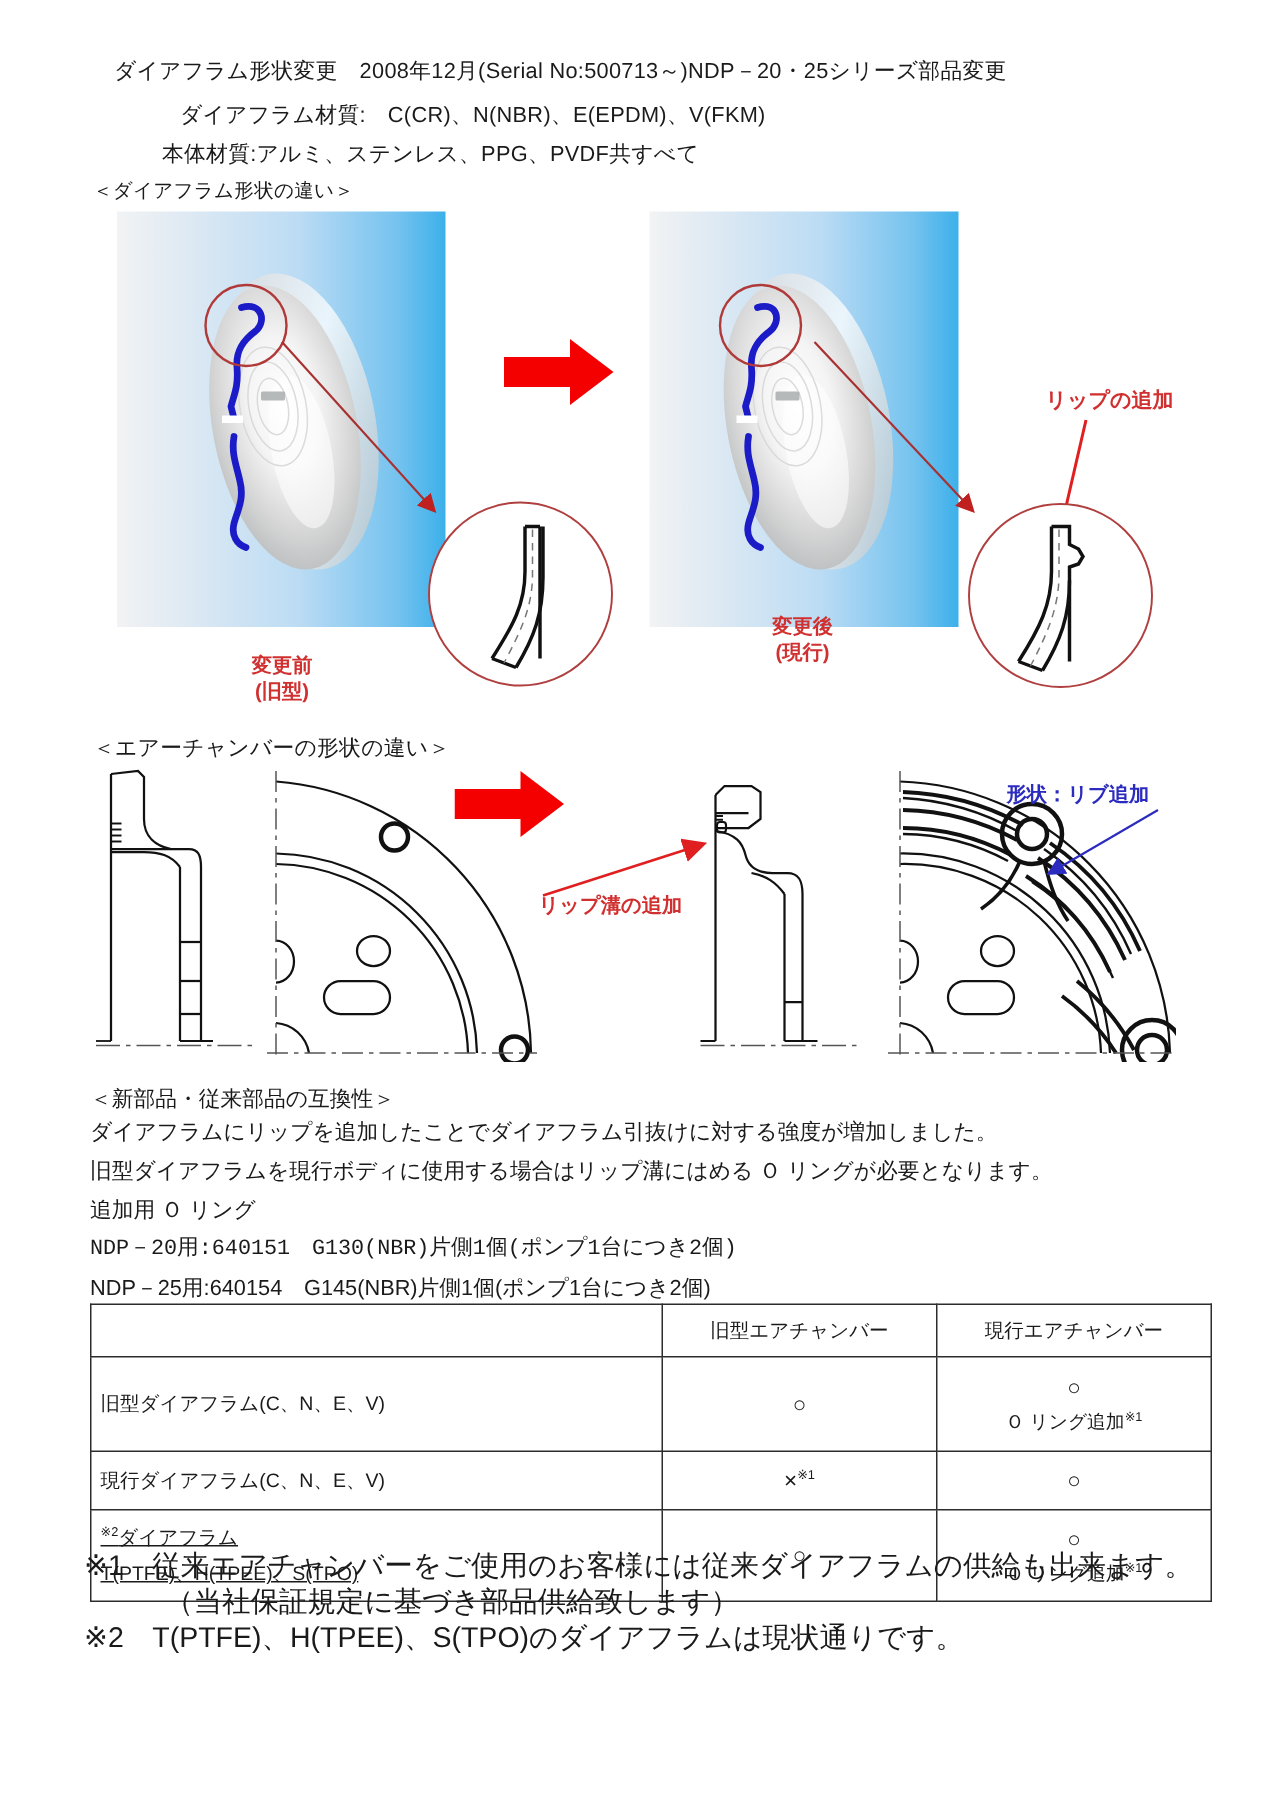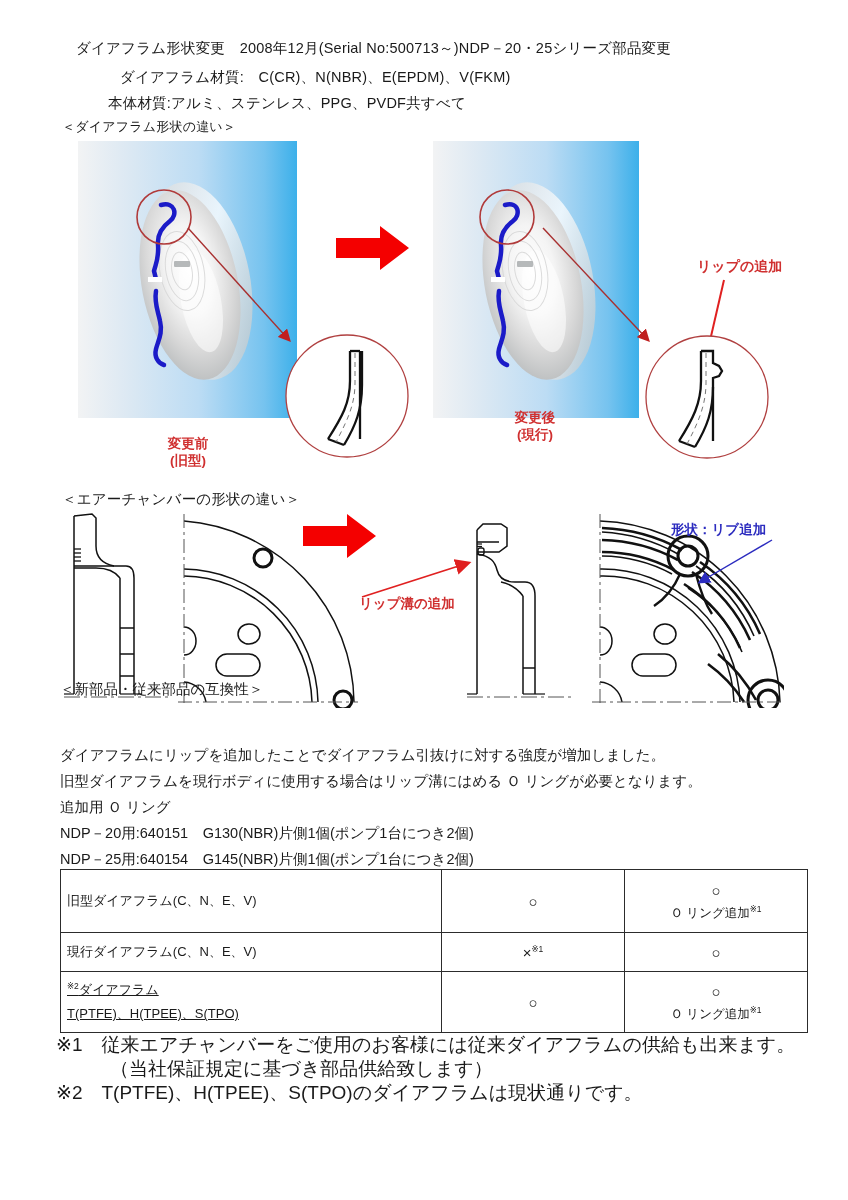--- a/index.html
+++ b/index.html
@@ -40,25 +40,25 @@
   
   #lipAddLabel{position:absolute;left:697px;top:258px;font-size:14px;font-weight:bold;color:#d03030;white-space:nowrap;}
 
   
   #sec2title{position:absolute;left:62px;top:492px;font-size:14.5px;white-space:nowrap;}
   #lipGrooveLabel{position:absolute;left:359px;top:595px;font-size:13.5px;font-weight:bold;color:#d03030;white-space:nowrap;}
   #ribLabel{position:absolute;left:671px;top:521px;font-size:13.5px;font-weight:bold;color:#2b2bbf;white-space:nowrap;}
 
   
   .body-line{position:absolute;font-size:14.5px;white-space:nowrap;line-height:1.1;}
-  #c0{left:60px;top:682px;}
+  #c0{left:60px;top:726px;}
   #c1{left:60px;top:748px;}
   #c2{left:60px;top:774px;}
   #c3{left:60px;top:800px;}
-  #c4{left:60px;top:826px;}
+  #c4{left:60px;top:826px;font-family:Liberation Mono, monospace;}
   #c5{left:60px;top:852px;}
 
   
   #compat-table{position:absolute;left:60px;top:869px;width:716px;border-collapse:collapse;table-layout:fixed;}
   #compat-table td,#compat-table th{
     border:1px solid #2c2c2c;
     font-size:13px;font-weight:normal;
     padding:0;vertical-align:middle;
   }
   #compat-table .c-label{width:368px;text-align:left;padding:3px 6px;}
@@ -368,20 +368,25 @@
 
   <div class="body-line" id="c0">＜新部品・従来部品の互換性＞</div>
   <div class="body-line" id="c1">ダイアフラムにリップを追加したことでダイアフラム引抜けに対する強度が増加しました。</div>
   <div class="body-line" id="c2">旧型ダイアフラムを現行ボディに使用する場合はリップ溝にはめる Ｏ リングが必要となります。</div>
   <div class="body-line" id="c3">追加用 Ｏ リング</div>
   <div class="body-line" id="c4">NDP－20用:640151　G130(NBR)片側1個(ポンプ1台につき2個)</div>
   <div class="body-line" id="c5">NDP－25用:640154　G145(NBR)片側1個(ポンプ1台につき2個)</div>
 
   <table id="compat-table">
     <tbody>
+      <tr class="rowh">
+        <td class="c-label"></td>
+        <td class="c-val">旧型エアチャンバー</td>
+        <td class="c-val">現行エアチャンバー</td>
+      </tr>
 
       <tr class="row1">
         <td class="c-label">旧型ダイアフラム(C、N、E、V)</td>
         <td class="c-val">
           <div class="cellstack">
             <span class="mark">○</span>
           </div>
         </td>
         <td class="c-val">
           <div class="cellstack">

